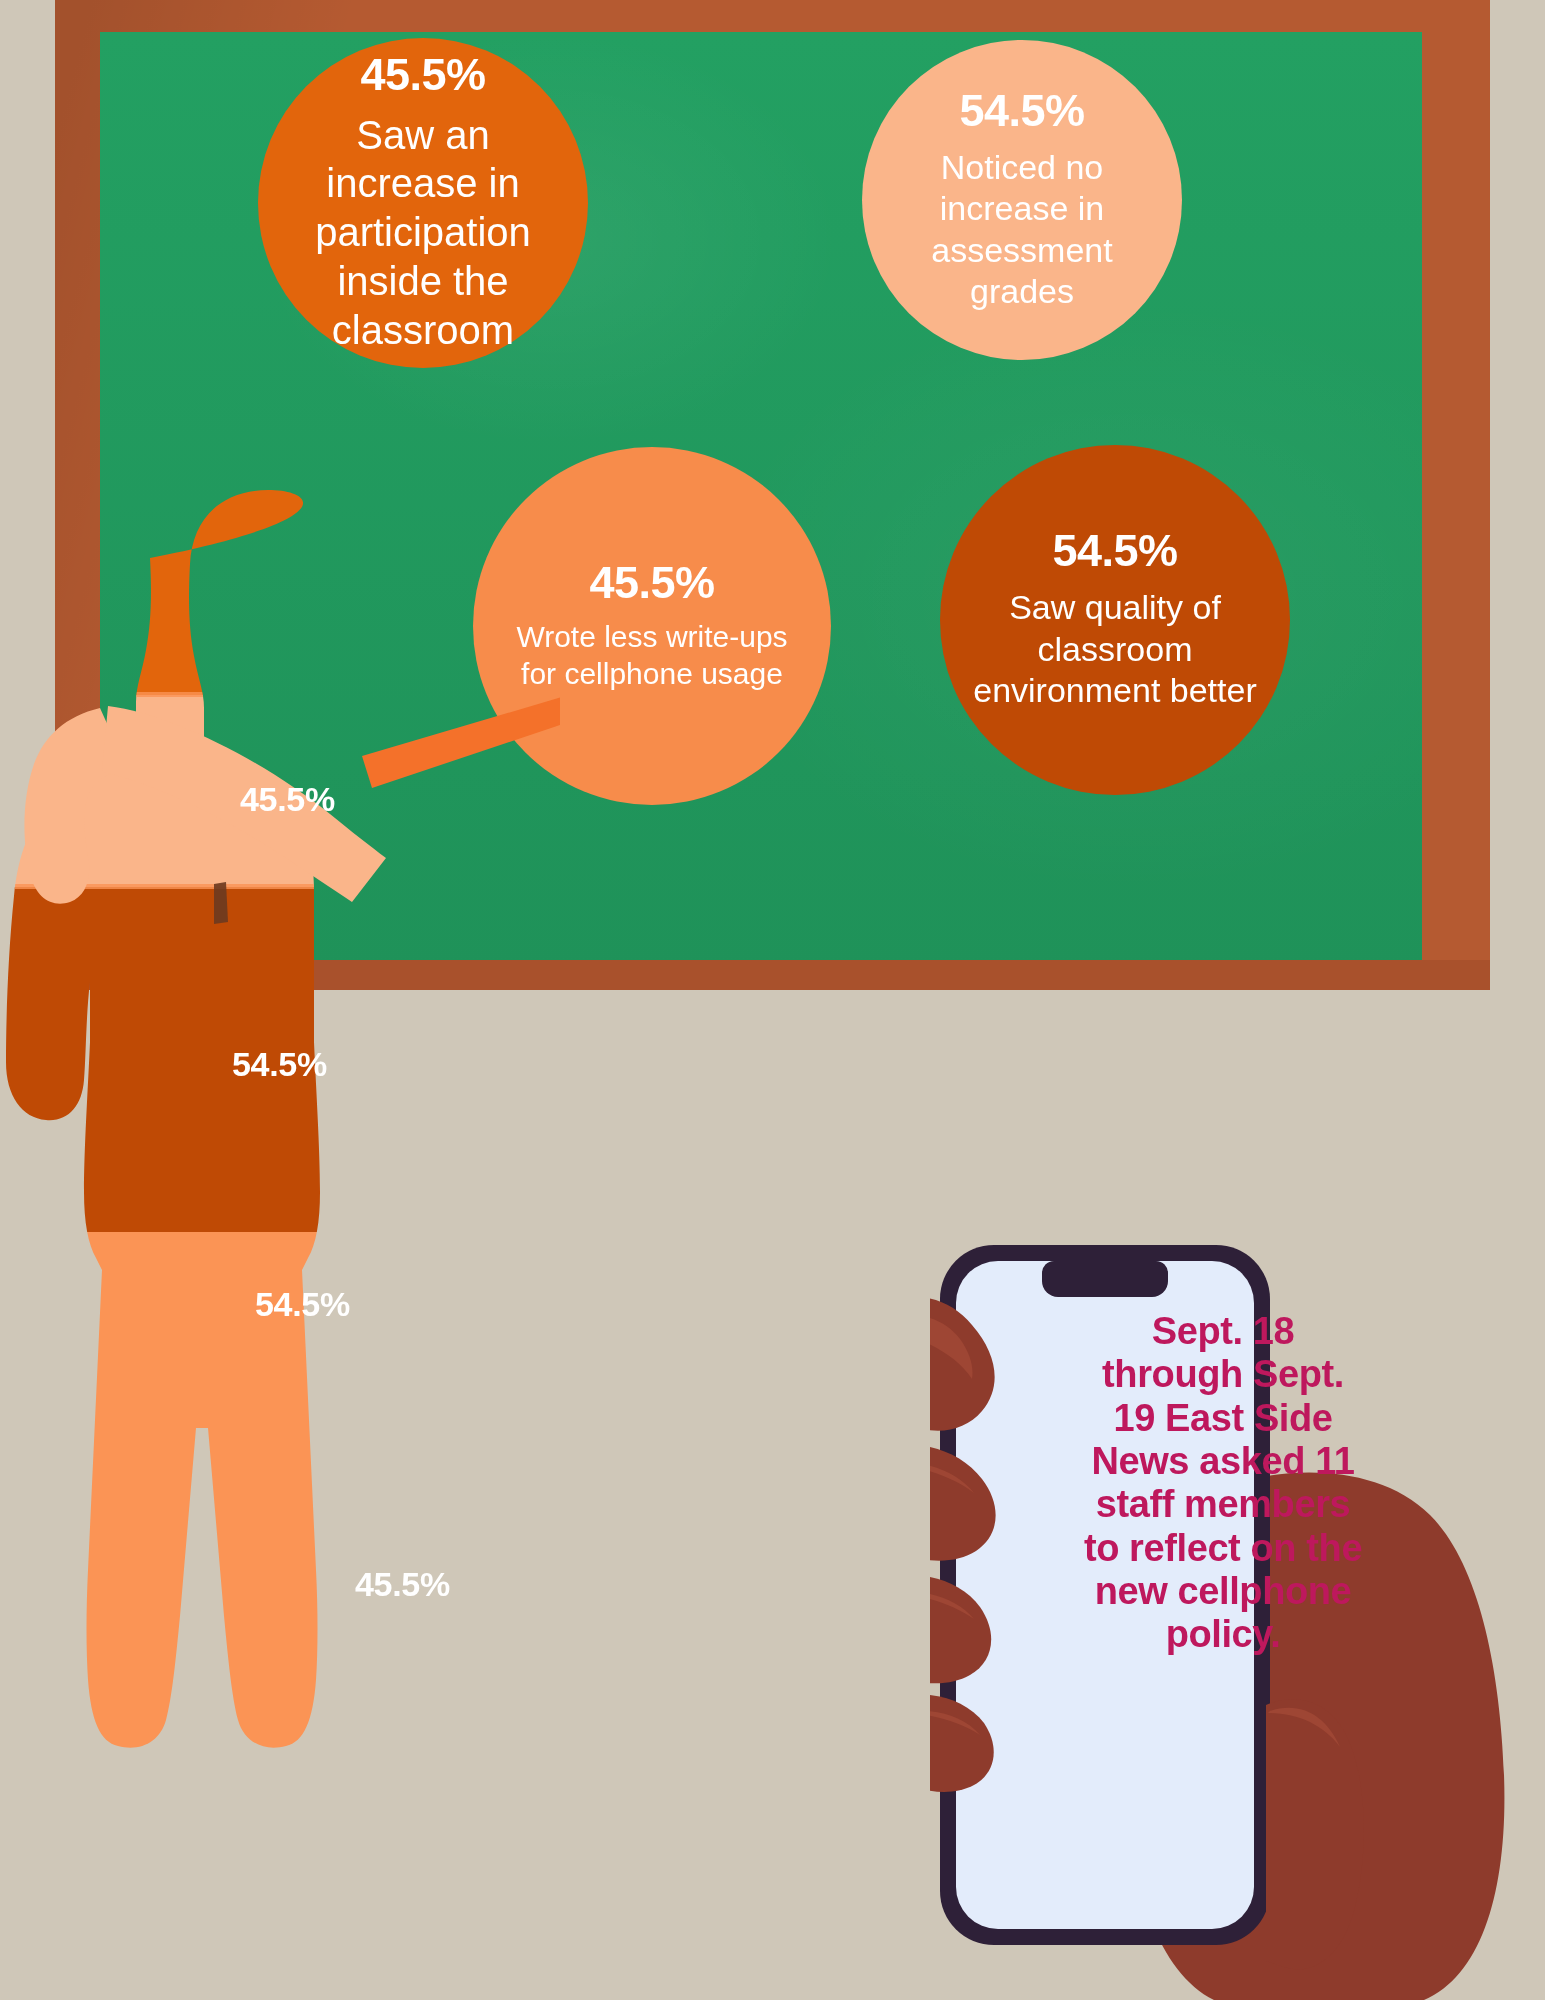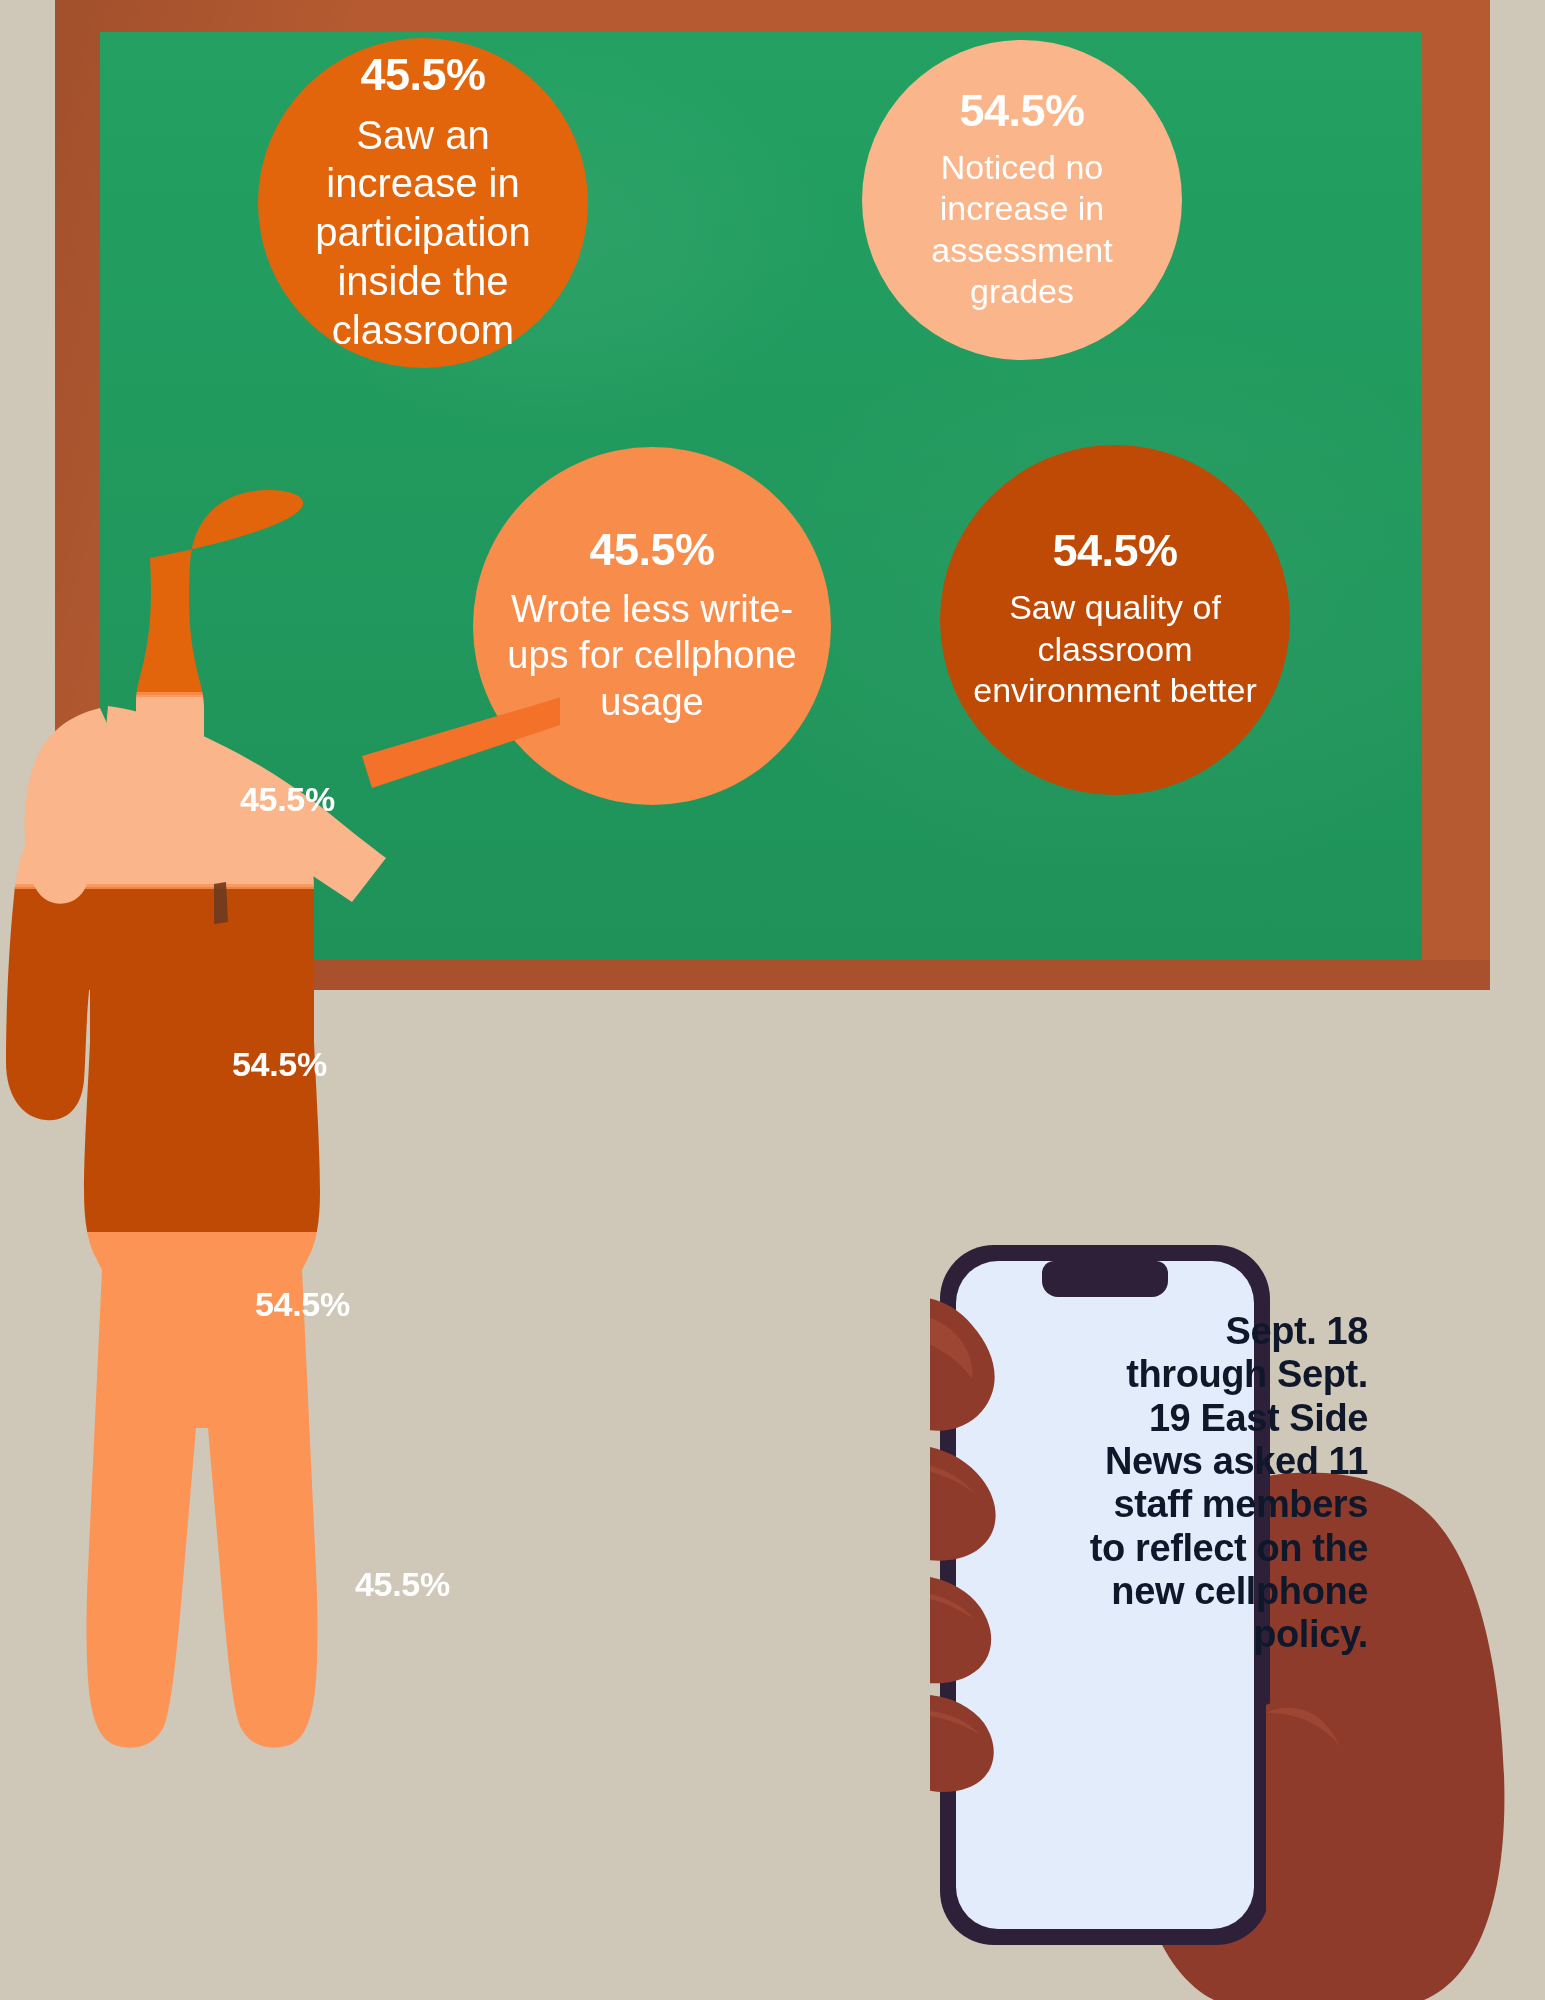--- a/index.html
+++ b/index.html
@@ -51,21 +51,21 @@
   #bubble-1{left:258px;top:38px;width:330px;height:330px;background:#e2650c;padding:0 34px;}
   #bubble-1 .pct{font-size:45px;}
   #bubble-1 .cap{font-size:40px;}
 
   #bubble-2{left:862px;top:40px;width:320px;height:320px;background:#fab58a;padding:0 36px;}
   #bubble-2 .pct{font-size:45px;}
   #bubble-2 .cap{font-size:34px;}
 
   #bubble-3{left:473px;top:447px;width:358px;height:358px;background:#f78c4b;padding:0 26px;}
   #bubble-3 .pct{font-size:45px;}
-  #bubble-3 .cap{font-size:38px;}
+  #bubble-3 .cap{font-size:30px;}
 
   #bubble-4{left:940px;top:445px;width:350px;height:350px;background:#bf4a05;padding:0 32px;}
   #bubble-4 .pct{font-size:45px;}
   #bubble-4 .cap{font-size:34px;}
 
   
   #teacher{position:absolute;left:0px;top:480px;width:560px;height:1520px;}
   #teacher svg{display:block;}
 
   .fig-pct{
@@ -75,22 +75,22 @@
   #fig-pct-1{left:240px;top:780px;}
   #fig-pct-2{left:232px;top:1045px;}
   #fig-pct-3{left:255px;top:1285px;}
   #fig-pct-4{left:355px;top:1565px;}
 
   
   #phone-wrap{position:absolute;left:930px;top:1235px;width:600px;height:775px;}
   #phone-wrap svg{display:block;}
   #phone-text{
     position:absolute;left:1078px;top:1310px;width:290px;
-    color:#0f172a;font-weight:bold;font-size:38px;line-height:1.14;
-    text-align:right;letter-spacing:-0.4px;
+    color:#be185d;font-weight:bold;font-size:38px;line-height:1.14;
+    text-align:center;letter-spacing:-0.4px;
   }
 </style>
 </head>
 <body>
 
 <div id="stage">
 
   <div class="board-frame"></div>
   <div class="board-frame-shade"></div>
   <div class="board-inner"></div>

